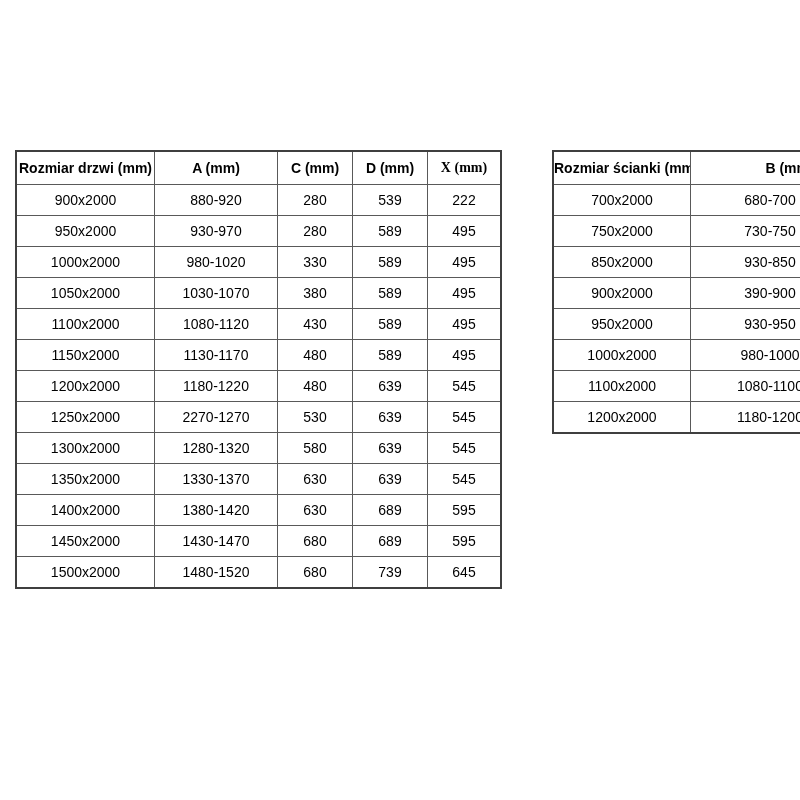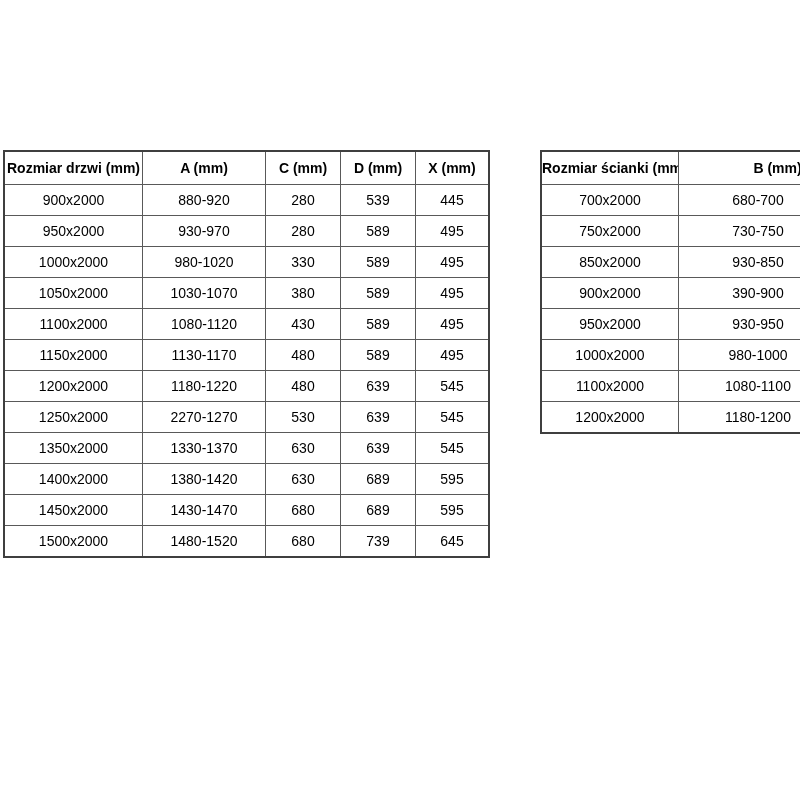--- a/index.html
+++ b/index.html
@@ -12,20 +12,21 @@
     position: relative;
     width: 800px;
     height: 800px;
     background: #ffffff;
     overflow: hidden;
   }
   table.dim-table {
     border-collapse: collapse;
     table-layout: fixed;
     border: 2px solid #3f3f3f;
+    margin-left: 12px;
   }
   table.dim-table th,
   table.dim-table td {
     border: 1px solid #595959;
     text-align: center;
     vertical-align: middle;
     color: #000000;
     font-size: 14px;
     padding: 0;
     overflow: hidden;
@@ -42,21 +43,21 @@
   #door-table {
     position: absolute;
     left: 3px;
     top: 150px;
     width: 479px;
   }
   #door-table th:nth-child(1) { width: 137px; }
   #door-table th:nth-child(2) { width: 122px; }
   #door-table th:nth-child(3) { width: 74px; }
   #door-table th:nth-child(4) { width: 74px; }
-  #door-table th:nth-child(5) { width: 72px; }
+  #door-table th:nth-child(5) { width: 72px; font-family: Liberation Serif, serif; }
   #wall-table {
     position: absolute;
     left: 540px;
     top: 150px;
     width: 255px;
   }
   #wall-table th:nth-child(1) { width: 136px; }
   #wall-table th:nth-child(2) { width: 119px; padding-left: 39px; }
 </style>
 </head>
@@ -72,21 +73,21 @@
           <th>D (mm)</th>
           <th>X (mm)</th>
         </tr>
       </thead>
       <tbody>
         <tr>
           <td>900x2000</td>
           <td>880-920</td>
           <td>280</td>
           <td>539</td>
-          <td>445</td>
+          <td>222</td>
         </tr>
         <tr>
           <td>950x2000</td>
           <td>930-970</td>
           <td>280</td>
           <td>589</td>
           <td>495</td>
         </tr>
         <tr>
           <td>1000x2000</td>
@@ -120,20 +121,27 @@
           <td>1200x2000</td>
           <td>1180-1220</td>
           <td>480</td>
           <td>639</td>
           <td>545</td>
         </tr>
         <tr>
           <td>1250x2000</td>
           <td>2270-1270</td>
           <td>530</td>
+          <td>639</td>
+          <td>545</td>
+        </tr>
+        <tr>
+          <td>1300x2000</td>
+          <td>1280-1320</td>
+          <td>580</td>
           <td>639</td>
           <td>545</td>
         </tr>
         <tr>
           <td>1350x2000</td>
           <td>1330-1370</td>
           <td>630</td>
           <td>639</td>
           <td>545</td>
         </tr>

